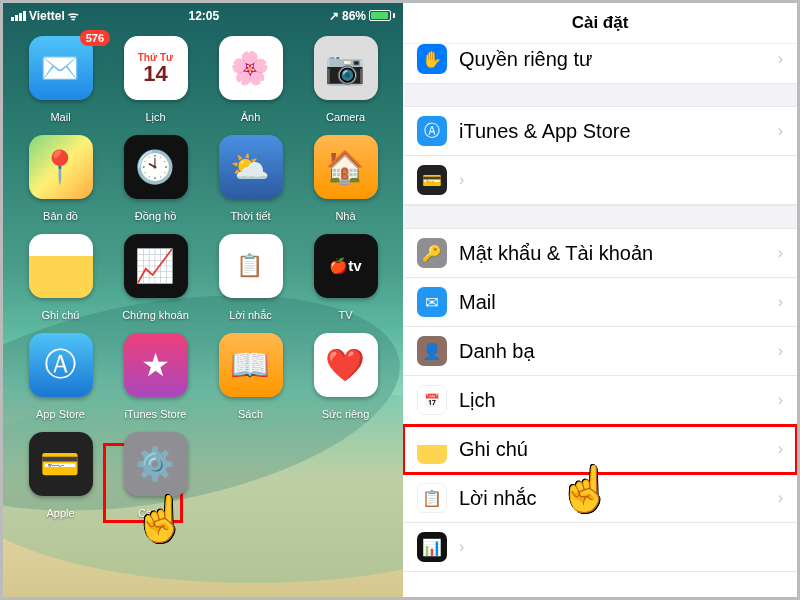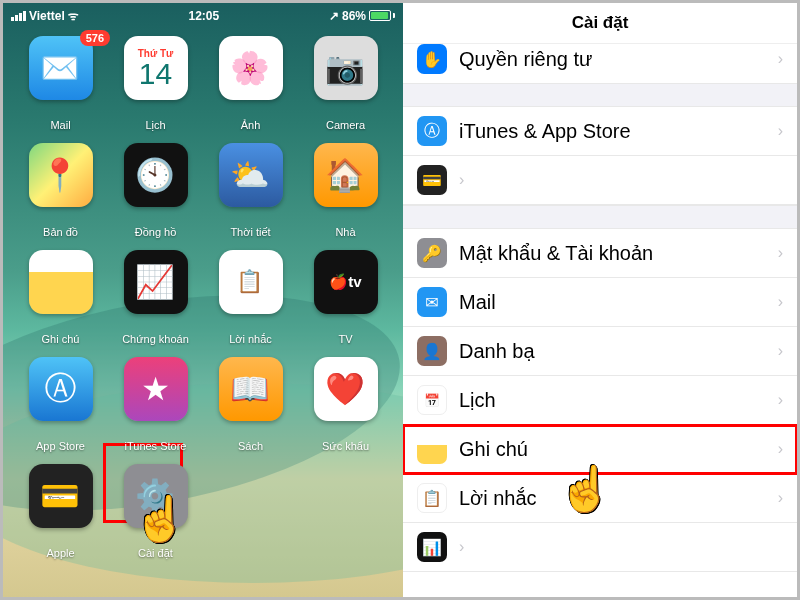--- a/index.html
+++ b/index.html
@@ -12,27 +12,27 @@
 .status{display:flex;justify-content:space-between;align-items:center;padding:4px 8px;color:#fff;font-size:12px;font-weight:600;position:relative;z-index:5}
 .status .sigs{display:flex;align-items:center;gap:3px}
 .bars{display:inline-flex;gap:1px;align-items:flex-end}
 .bars i{width:3px;background:#fff;display:inline-block}
 .bars i:nth-child(1){height:4px}.bars i:nth-child(2){height:6px}.bars i:nth-child(3){height:8px}.bars i:nth-child(4){height:10px}
 .batt{display:inline-flex;align-items:center;gap:2px}
 .batt-body{width:22px;height:11px;border:1px solid #fff;border-radius:2px;position:relative}
 .batt-fill{position:absolute;left:1px;top:1px;bottom:1px;width:86%;background:#4cd964;border-radius:1px}
 .batt-tip{width:2px;height:5px;background:#fff;border-radius:0 1px 1px 0}
 .grid{display:grid;grid-template-columns:repeat(4,1fr);gap:12px 8px;padding:8px 14px;position:relative;z-index:5}
-.app{display:flex;flex-direction:column;align-items:center;gap:19px;position:relative}
+.app{display:flex;flex-direction:column;align-items:center;gap:11px;position:relative}
 .ico{width:64px;height:64px;border-radius:14px;display:flex;align-items:center;justify-content:center;font-size:32px;box-shadow:0 2px 4px rgba(0,0,0,.3);position:relative}
 .lbl{color:#fff;font-size:11px;text-shadow:0 1px 2px rgba(0,0,0,.5);white-space:nowrap}
 .badge{position:absolute;top:-6px;right:-6px;background:#ff3b30;color:#fff;font-size:11px;font-weight:700;padding:2px 6px;border-radius:10px;z-index:2}
 .cal-ico{background:#fff;flex-direction:column}
 .cal-day{color:#ff3b30;font-size:10px;font-weight:600}
-.cal-num{color:#0f766e;font-size:30px;font-weight:400;line-height:1}
+.cal-num{color:#7f1d1d;font-size:22px;font-weight:700;line-height:1}
 .redbox{border:3px solid #ff0000;position:absolute}
 .hand{position:absolute;font-size:44px;z-index:20;filter:drop-shadow(1px 1px 0 #000) drop-shadow(-1px -1px 0 #000)}
 .right{width:394px;height:594px;background:#fff;display:flex;flex-direction:column}
 .rtitle{text-align:center;padding:10px;font-size:17px;font-weight:600;border-bottom:1px solid #eee}
 .rlist{flex:1;overflow:hidden}
 .row{display:flex;align-items:center;padding:9px 14px;border-bottom:1px solid #e8e8e8;position:relative}
 .row.cut{padding-top:0;color:#888}
 .rico{width:30px;height:30px;border-radius:7px;display:flex;align-items:center;justify-content:center;font-size:16px;margin-right:12px;flex-shrink:0}
 .rlabel{flex:1;font-size:20px;color:#000}
 .chev{color:#c7c7cc;font-size:16px}
@@ -131,21 +131,21 @@
       <div class="app">
         <div class="ico" style="background:linear-gradient(#ec407a,#ab47bc);color:#fff">★</div>
         <span class="lbl">iTunes Store</span>
       </div>
       <div class="app">
         <div class="ico" style="background:linear-gradient(#ffb74d,#ff9800);color:#fff">📖</div>
         <span class="lbl">Sách</span>
       </div>
       <div class="app">
         <div class="ico" style="background:#fff">❤️</div>
-        <span class="lbl">Sức khẩu</span>
+        <span class="lbl">Sức riêng</span>
       </div>
       <div class="app">
         <div class="ico" style="background:#222">💳</div>
         <span class="lbl">Apple</span>
       </div>
       <div class="app">
         <div class="ico" style="background:#8e8e93">⚙️</div>
         <span class="lbl">Cài đặt</span>
       </div>
     </div>

